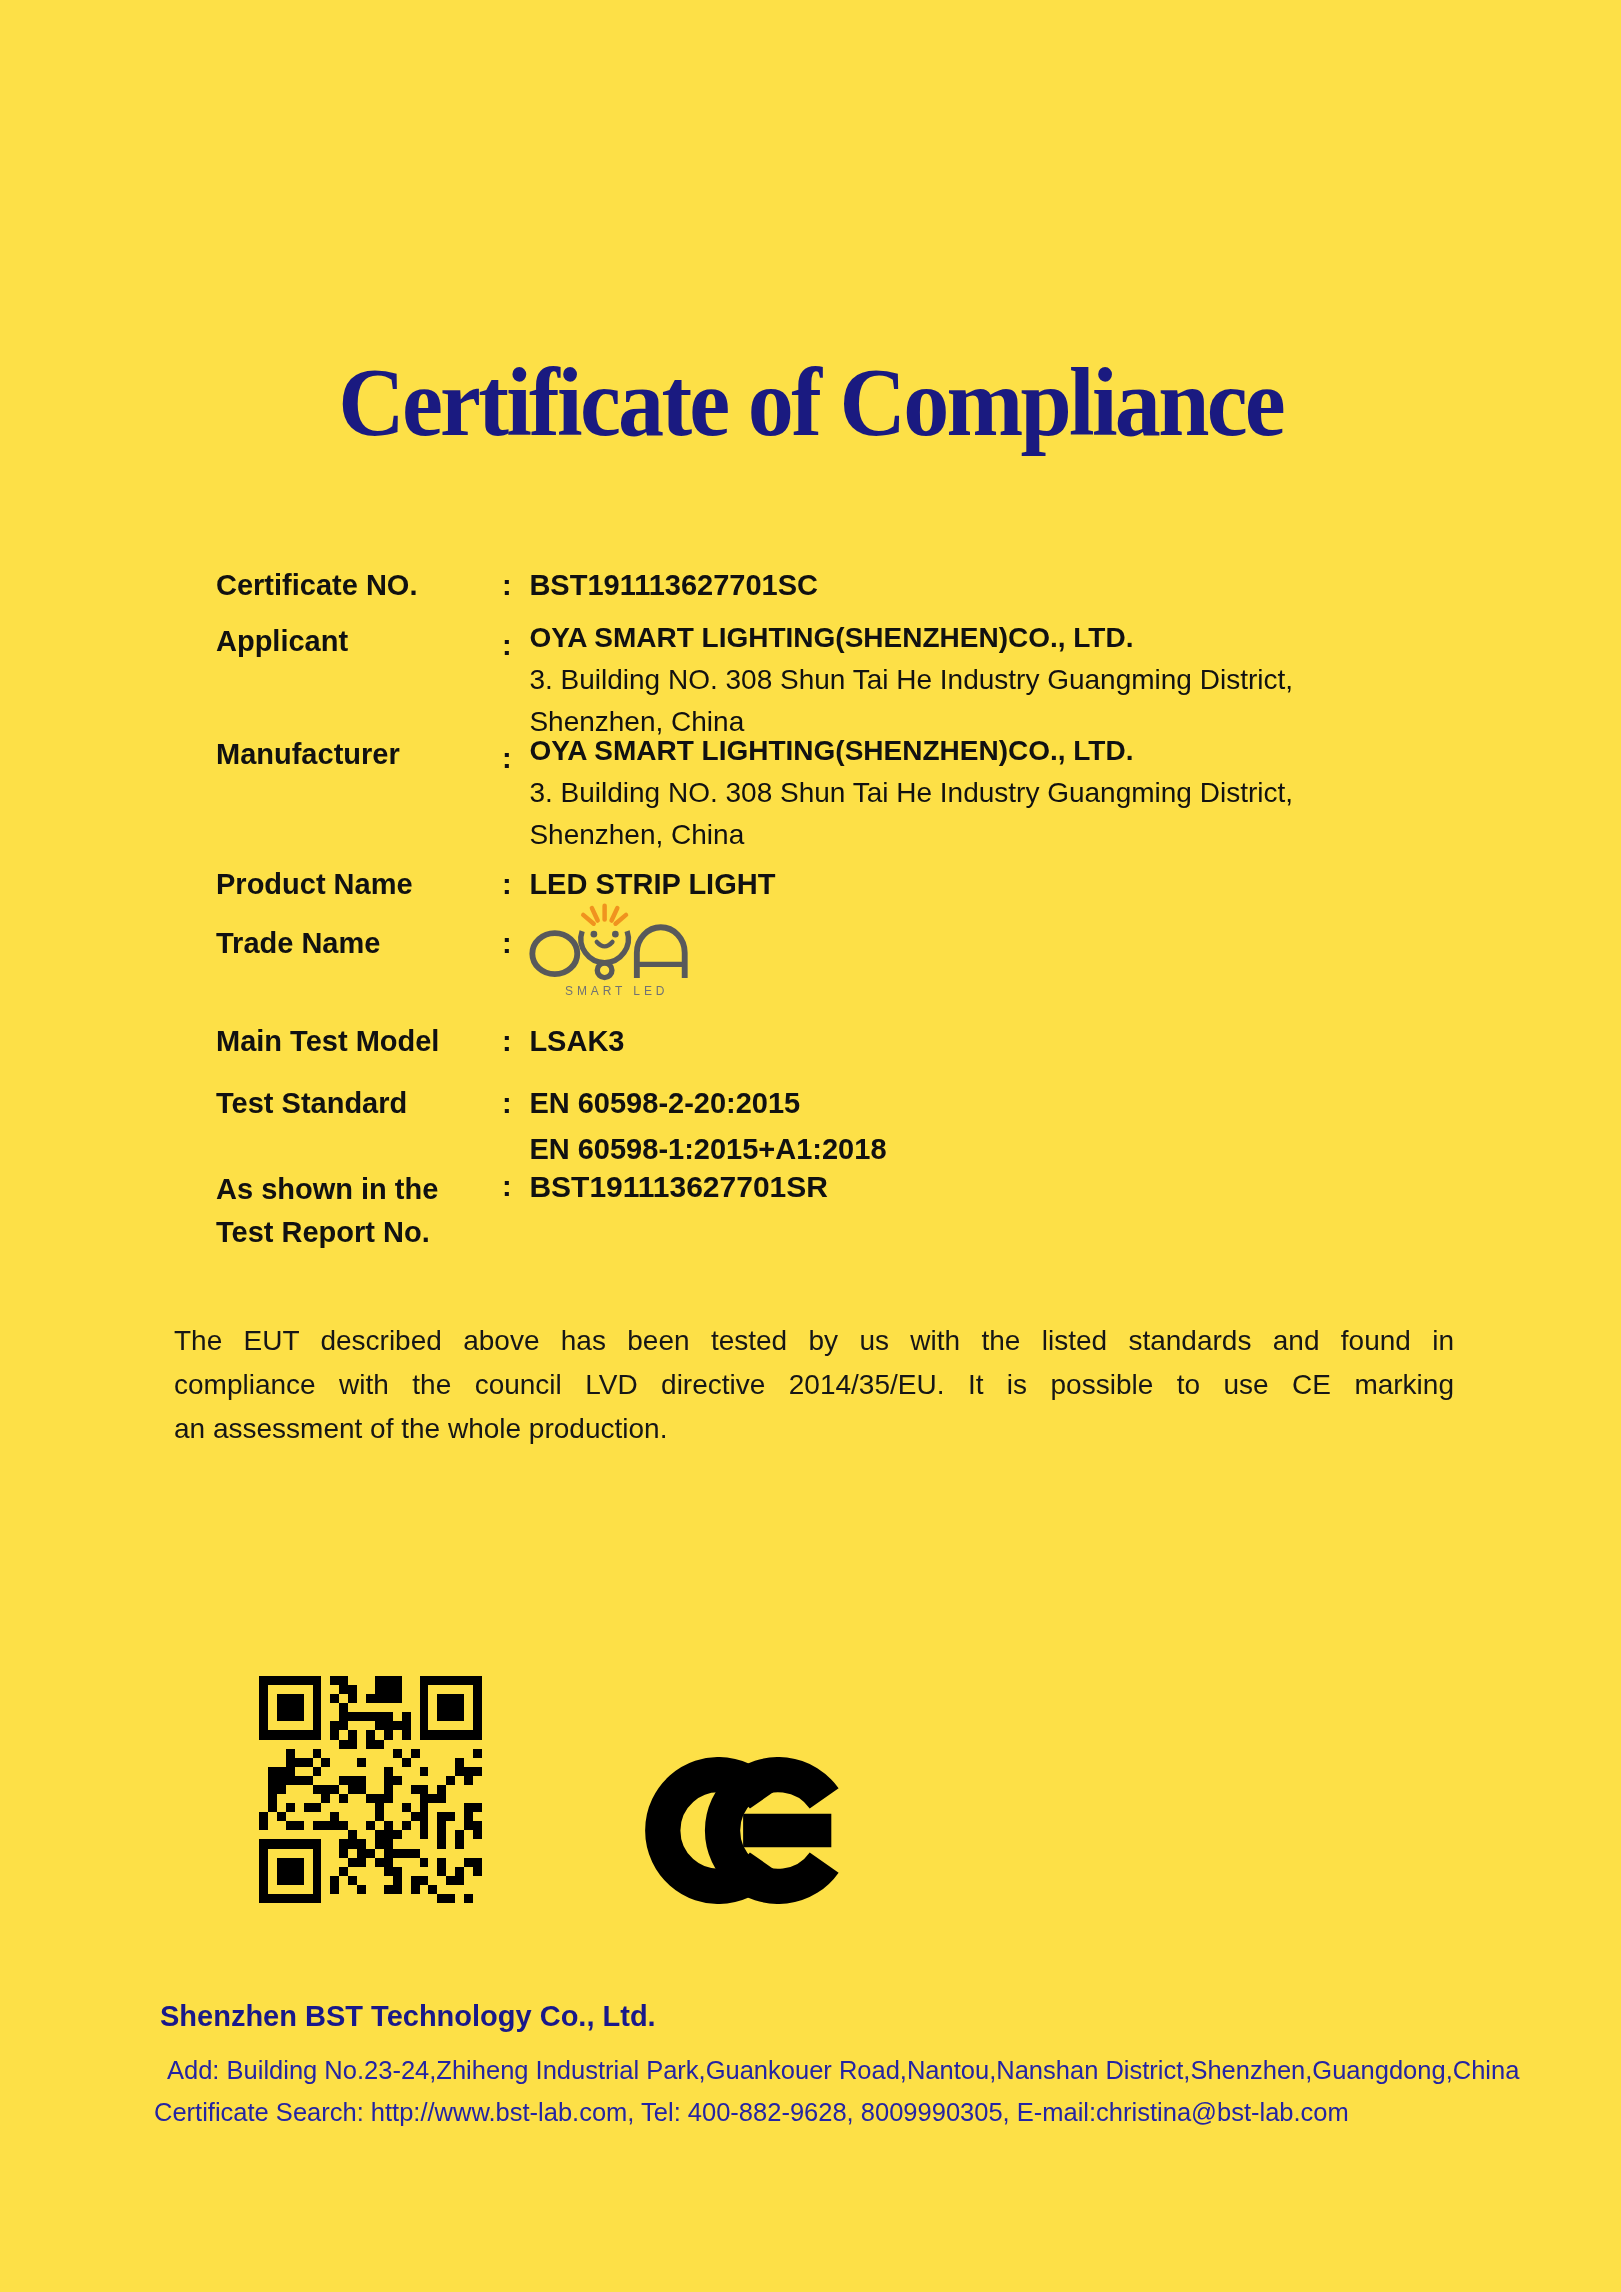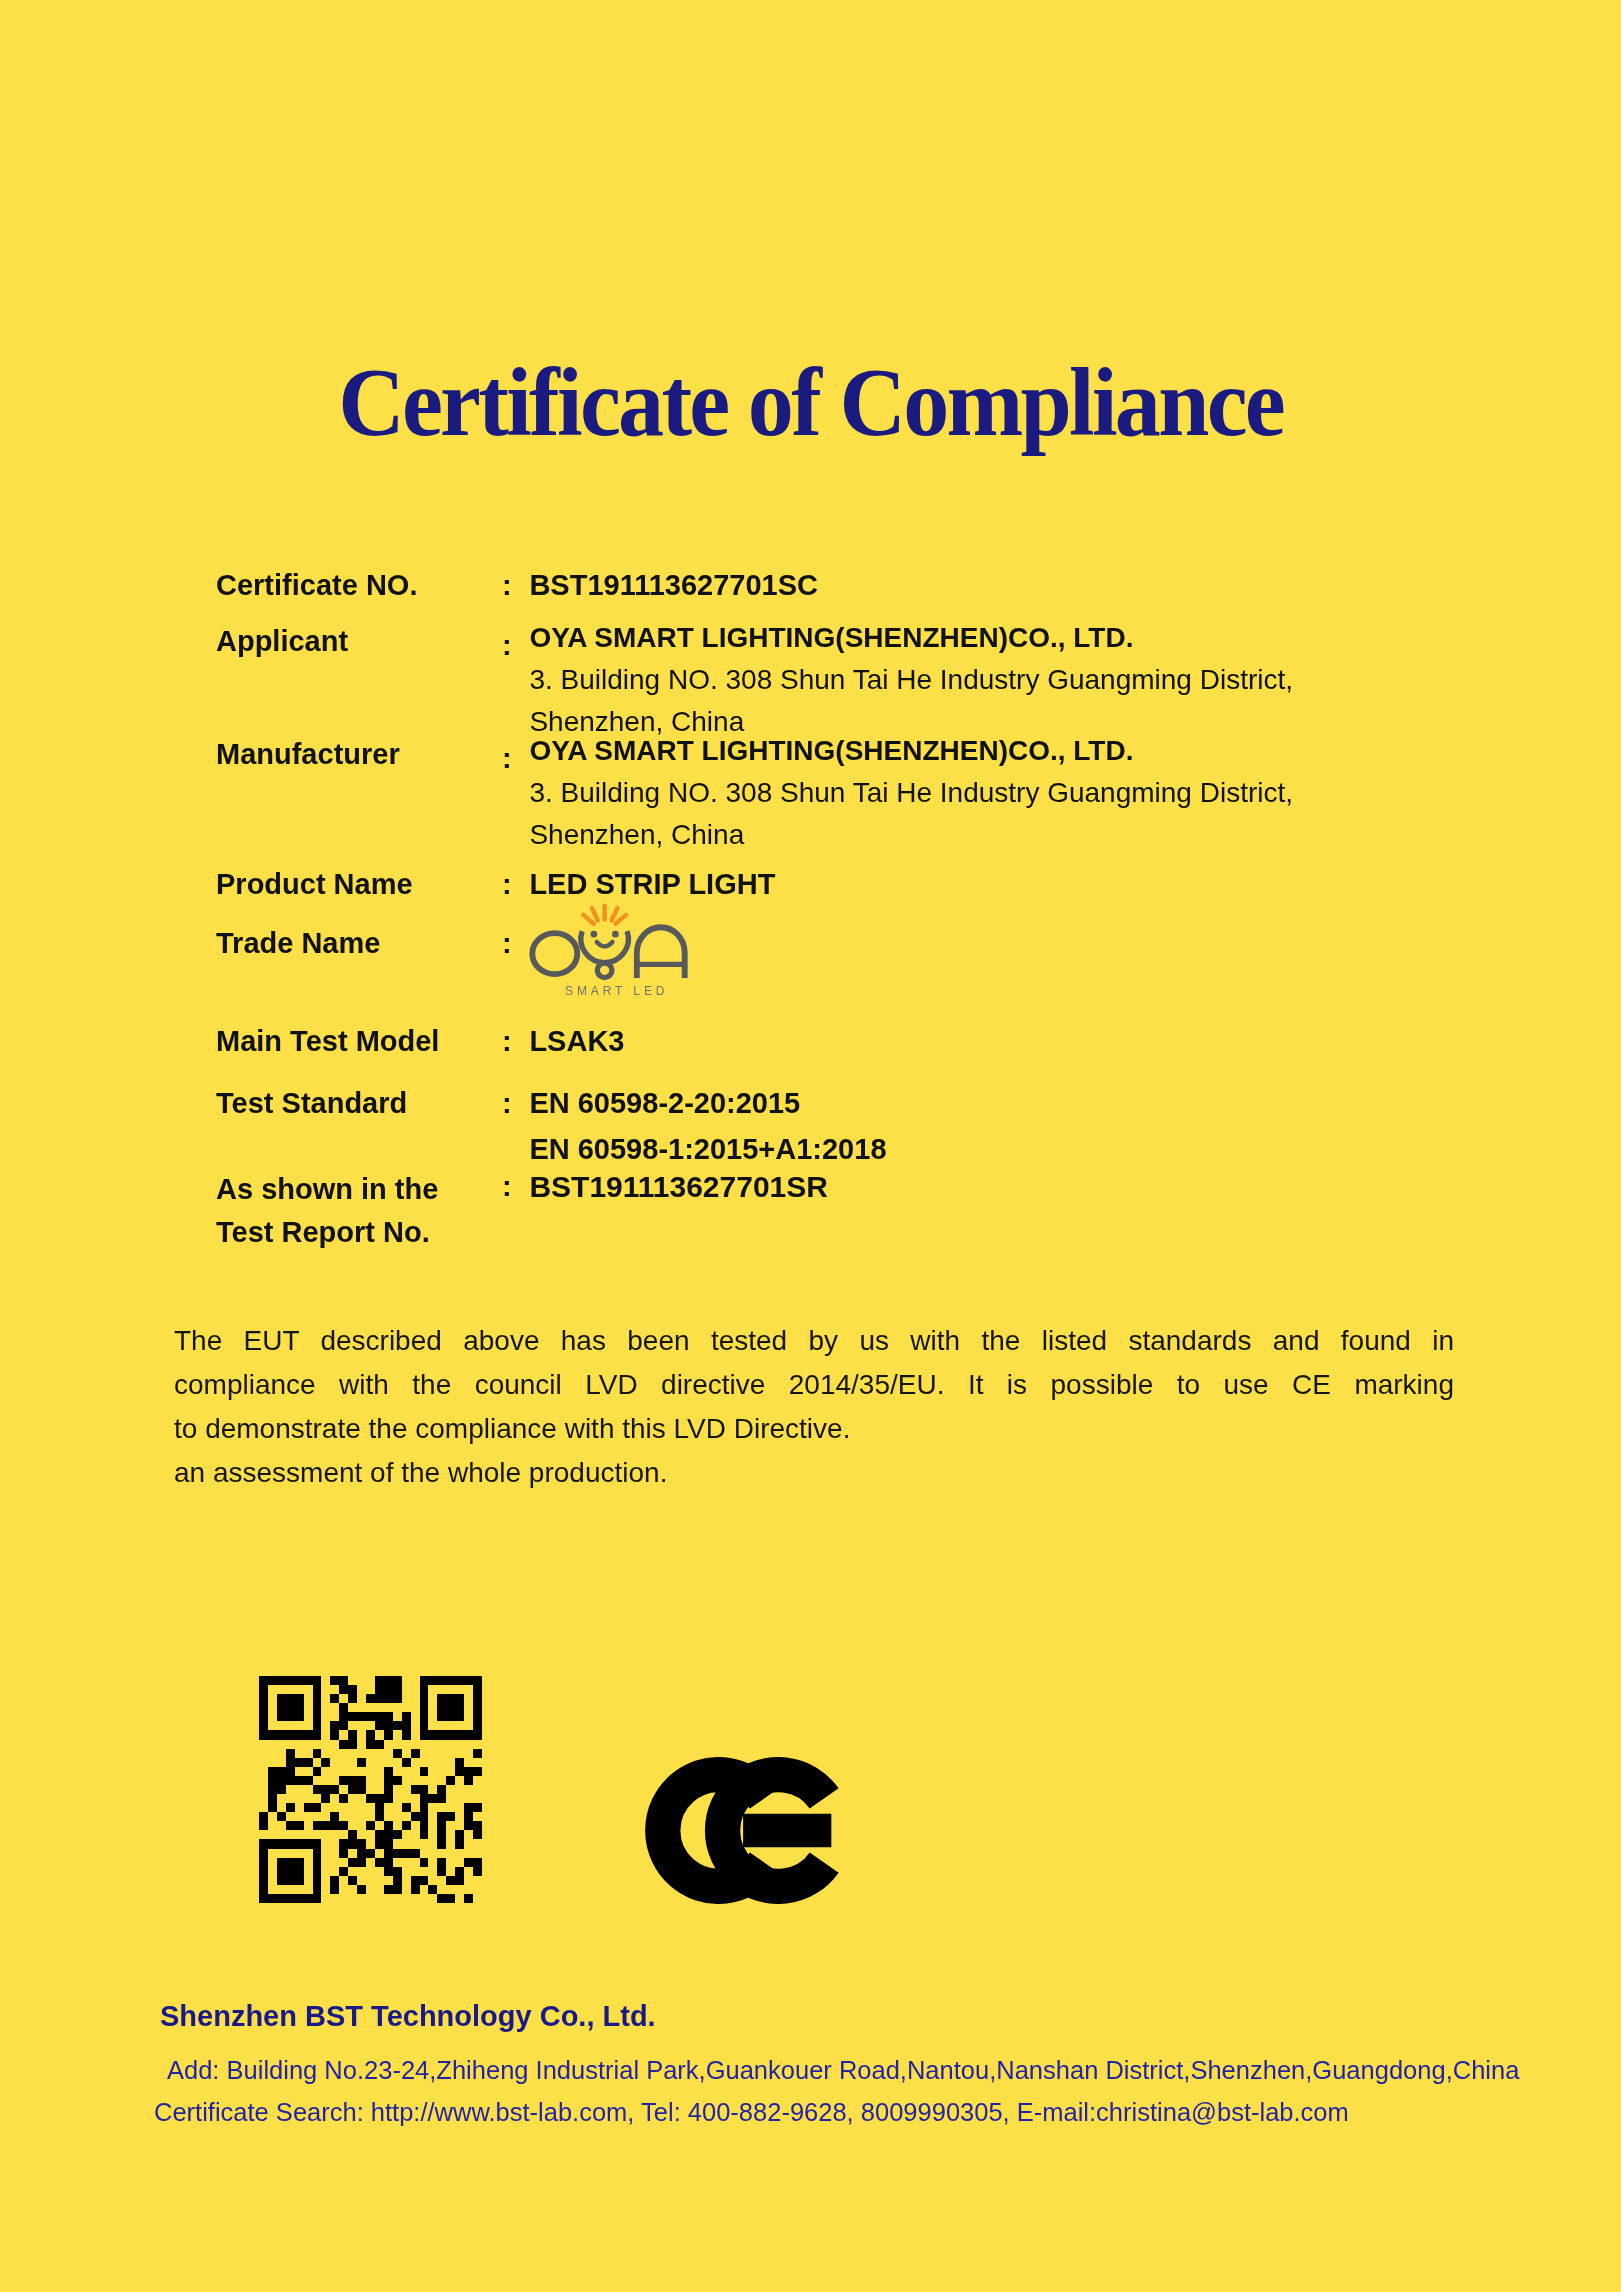--- a/index.html
+++ b/index.html
@@ -151,21 +151,20 @@
       <div>As shown in the</div>
       <div>Test Report No.</div>
     </div>
     <div class="col">:</div>
     <div class="val">BST191113627701SR</div>
   </div>
 
   <div class="bodytext">
     <div class="jl">The EUT described above has been tested by us with the listed standards and found in</div>
     <div class="jl">compliance with the council LVD directive 2014/35/EU. It is possible to use CE marking</div>
-    <div class="jl-last">to demonstrate the compliance with this LVD Directive.</div>
     <div class="jl-last">an assessment of the whole production.</div>
   </div>
 
   <div class="qr">
     <svg viewBox="0 0 25 25" preserveAspectRatio="none">
         <rect x="0" y="0" width="1" height="1" fill="#000"></rect>
         <rect x="1" y="0" width="1" height="1" fill="#000"></rect>
         <rect x="2" y="0" width="1" height="1" fill="#000"></rect>
         <rect x="3" y="0" width="1" height="1" fill="#000"></rect>
         <rect x="4" y="0" width="1" height="1" fill="#000"></rect>

